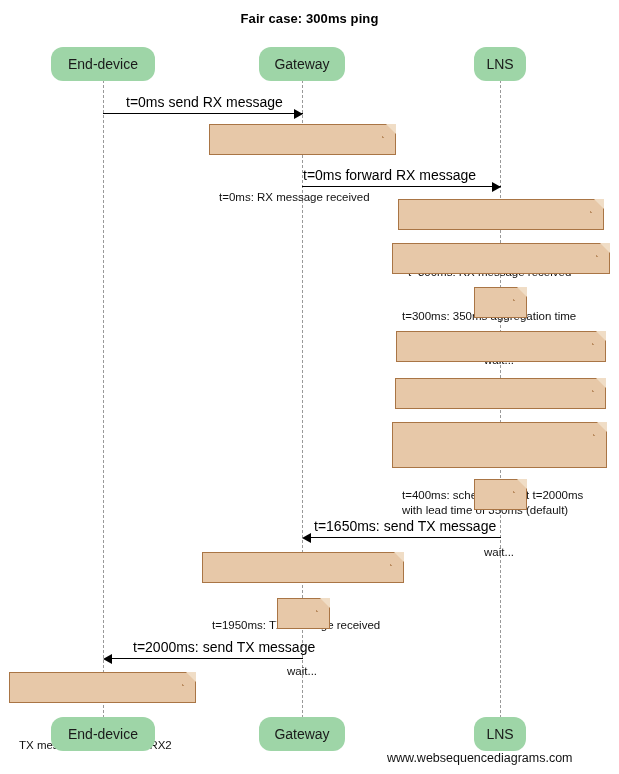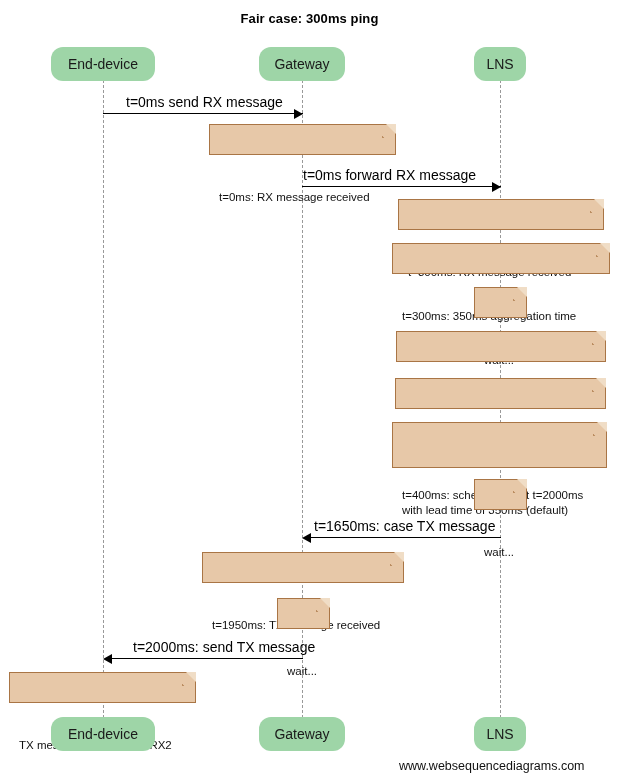--- a/index.html
+++ b/index.html
@@ -203,21 +203,21 @@
 
   <div class="note" style="left:474px; top:479px; width:53px; height:31px;">
     <span class="fold"></span>
     <span class="fold-edge"></span>
     <span>wait...</span>
   </div>
 
   <div class="msg left" style="left:302px; top:537px; width:199px;">
     <div class="line" style="left:6px; width:193px;"></div>
     <div class="head"></div>
-    <div class="label" style="left:12px;">t=1650ms: case TX message</div>
+    <div class="label" style="left:12px;">t=1650ms: send TX message</div>
   </div>
 
   <div class="note" style="left:202px; top:552px; width:202px; height:31px;">
     <span class="fold"></span>
     <span class="fold-edge"></span>
     <span>t=1950ms: TX message received</span>
   </div>
 
   <div class="note" style="left:277px; top:598px; width:53px; height:31px;">
     <span class="fold"></span>
@@ -240,15 +240,15 @@
   <div class="actor" style="left:51px; top:717px; width:104px; height:34px;">
     <span>End-device</span>
   </div>
   <div class="actor" style="left:259px; top:717px; width:86px; height:34px;">
     <span>Gateway</span>
   </div>
   <div class="actor" style="left:474px; top:717px; width:52px; height:34px;">
     <span>LNS</span>
   </div>
 
-  <div class="footer" style="left:399px; top:751px;margin-top:8px;">www.websequencediagrams.com</div>
+  <div class="footer" style="left:387px; top:751px;">www.websequencediagrams.com</div>
 
 </div>
 
 </body></html>

